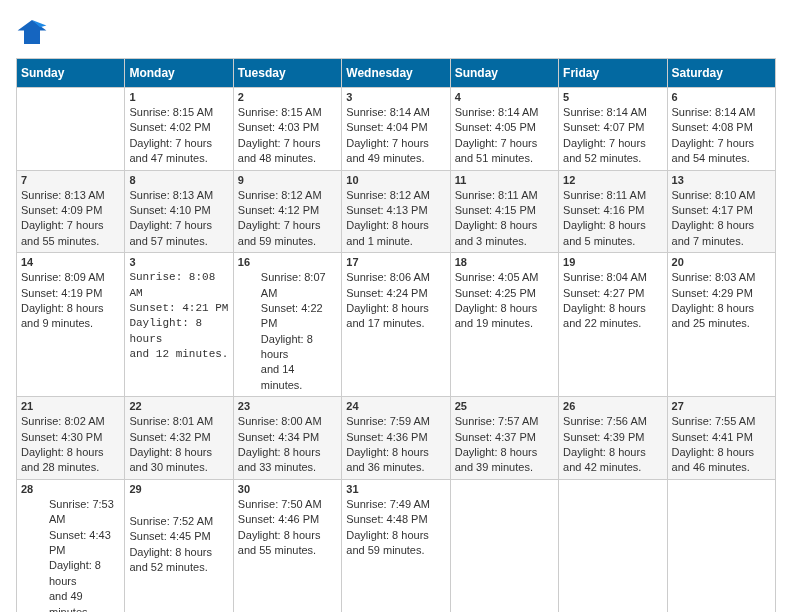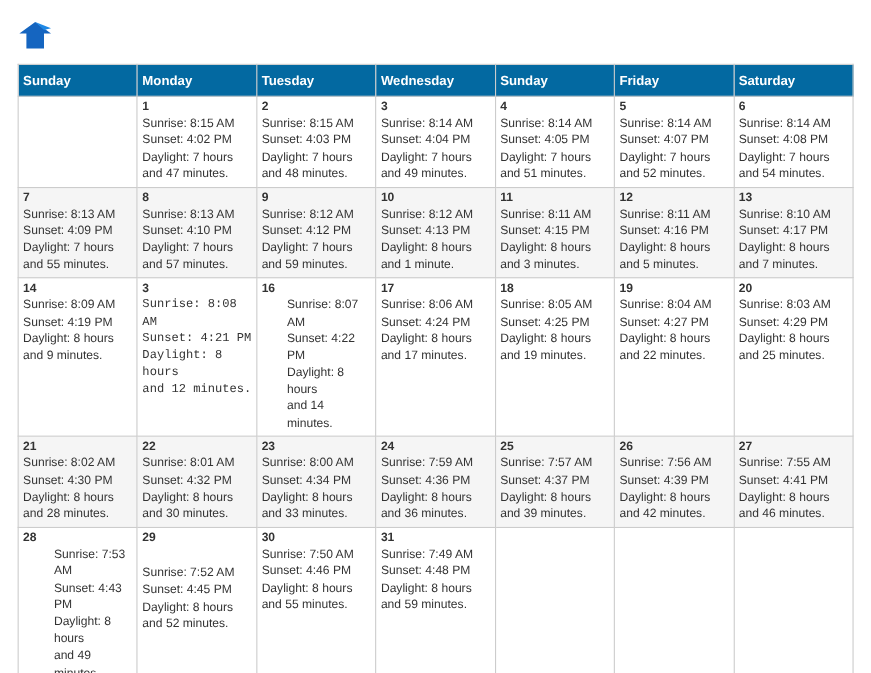--- a/index.html
+++ b/index.html
@@ -240,21 +240,21 @@
         </td>
         <td>
           <span class="day-number">17</span>
           <div class="cell-content" style="white-space: pre-line;">Sunrise: 8:06 AM
 Sunset: 4:24 PM
 Daylight: 8 hours
 and 17 minutes.</div>
         </td>
         <td>
           <span class="day-number">18</span>
-          <div class="cell-content" style="white-space: pre-line;">Sunrise: 8:05 AM
+          <div class="cell-content" style="white-space: pre-line;">Sunrise: 4:05 AM
 Sunset: 4:25 PM
 Daylight: 8 hours
 and 19 minutes.</div>
         </td>
         <td>
           <span class="day-number">19</span>
           <div class="cell-content" style="white-space: pre-line;">Sunrise: 8:04 AM
 Sunset: 4:27 PM
 Daylight: 8 hours
 and 22 minutes.</div>

